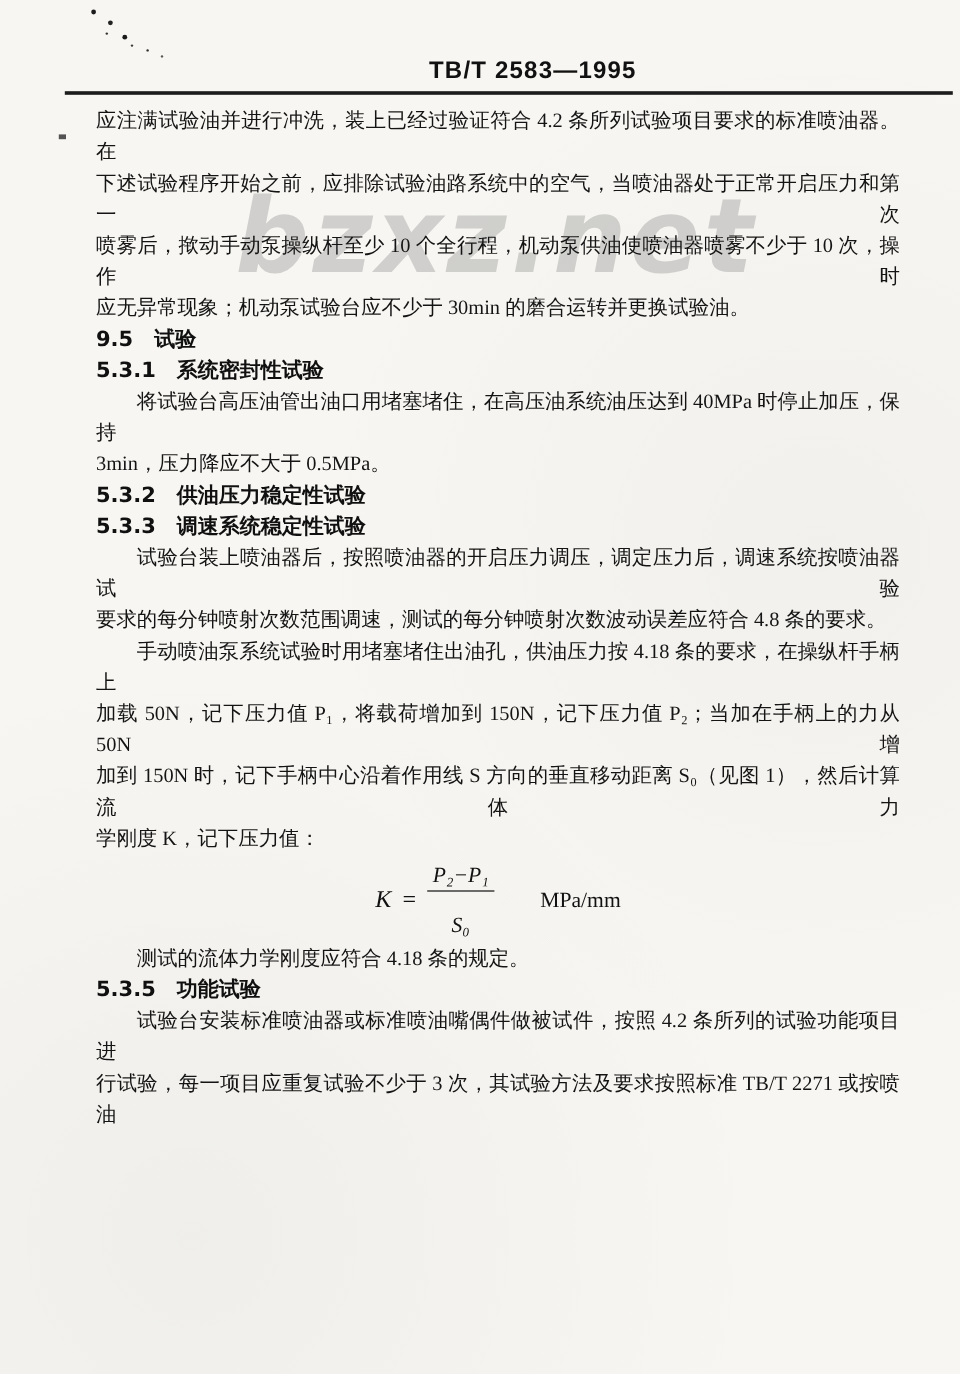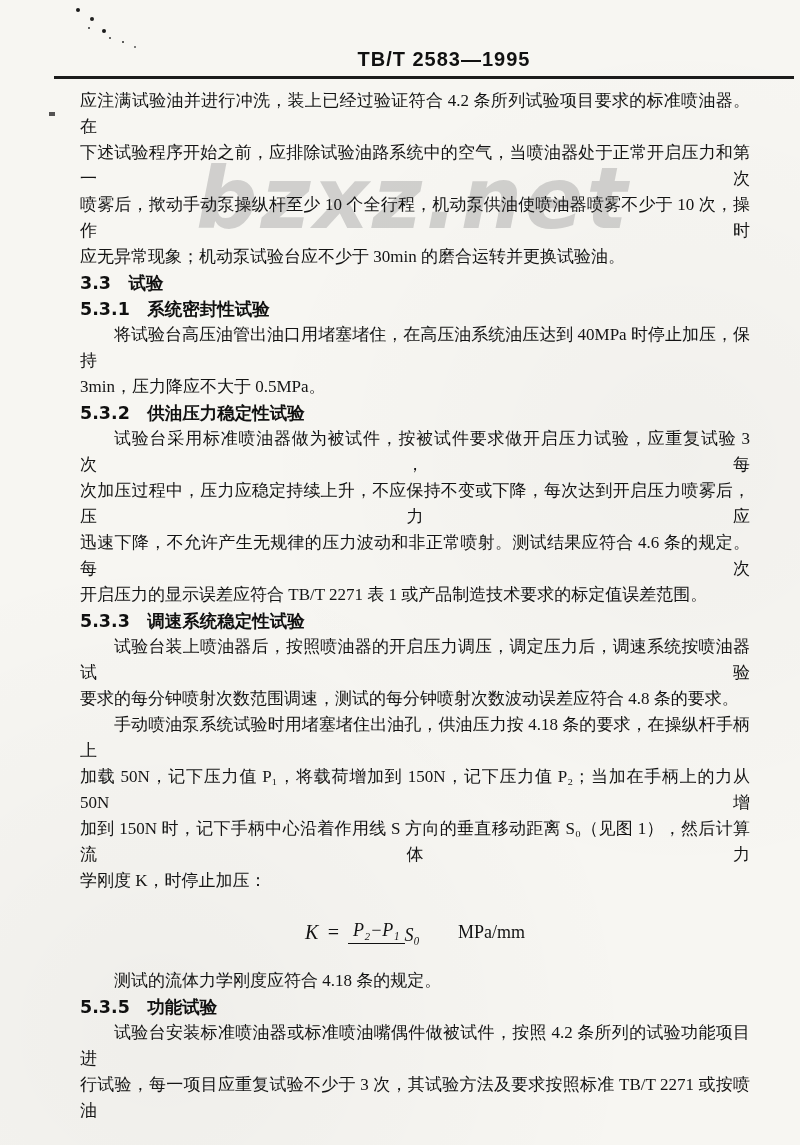--- a/index.html
+++ b/index.html
@@ -34,23 +34,23 @@
   .heading{
     font-family:"DejaVu Sans","Liberation Sans",sans-serif;
     font-weight:700;font-size:17.5px;line-height:26px;color:#101010;
   }
   .formula{
     display:flex;justify-content:center;align-items:center;gap:8px;
     margin:12px 0 10px 0;height:52px;
     font-family:"Liberation Serif","DejaVu Serif",serif;
     font-style:italic;font-size:20px;color:#111;
   }
-  .frac{display:inline-flex;align-items:center;font-size:18px;line-height:1.15;}
+  .frac{display:inline-flex;flex-direction:column;align-items:center;font-size:18px;line-height:1.15;}
   .frac .num{border-bottom:1.6px solid #111;padding:0 5px 2px 5px;}
-  .frac .den{padding-top:6px;}
+  .frac .den{padding-top:18px;}
   .funit{font-style:normal;margin-left:30px;font-size:18px;}
   .noise{position:absolute;top:8px;left:76px;width:4px;height:4px;border-radius:50%;background:#1c1c1c;
     box-shadow:14px 9px 0 0 #222,11px 18px 0 -1px #333,26px 21px 0 0 #1a1a1a,
                32px 28px 0 -1px #3a3a3a,45px 32px 0 -1px #2a2a2a,57px 37px 0 -1px #555,
                72px 41px 0 -2px #666,88px 46px 0 -2px #777;}
   .edge-mark{position:absolute;top:112px;left:49px;width:6px;height:4px;background:#2b2b2b;opacity:.8;}
 </style>
 </head>
 <body>
 
@@ -63,43 +63,37 @@
 
   <div class="watermark">bzxz.net</div>
 
   <div class="doc">
       <div class="para">
         <div class="line just">应注满试验油并进行冲洗，装上已经过验证符合 4.2 条所列试验项目要求的标准喷油器。在</div>
         <div class="line just">下述试验程序开始之前，应排除试验油路系统中的空气，当喷油器处于正常开启压力和第一次</div>
         <div class="line just">喷雾后，揿动手动泵操纵杆至少 10 个全行程，机动泵供油使喷油器喷雾不少于 10 次，操作时</div>
         <div class="line">应无异常现象；机动泵试验台应不少于 30min 的磨合运转并更换试验油。</div>
       </div>
-      <div class="heading">3.3　试验</div>
+      <div class="heading">9.5　试验</div>
       <div class="heading">5.3.1　系统密封性试验</div>
       <div class="para">
         <div class="line just ind">将试验台高压油管出油口用堵塞堵住，在高压油系统油压达到 40MPa 时停止加压，保持</div>
         <div class="line">3min，压力降应不大于 0.5MPa。</div>
       </div>
       <div class="heading">5.3.2　供油压力稳定性试验</div>
-      <div class="para">
-        <div class="line just ind">试验台采用标准喷油器做为被试件，按被试件要求做开启压力试验，应重复试验 3 次，每</div>
-        <div class="line just">次加压过程中，压力应稳定持续上升，不应保持不变或下降，每次达到开启压力喷雾后，压力应</div>
-        <div class="line just">迅速下降，不允许产生无规律的压力波动和非正常喷射。测试结果应符合 4.6 条的规定。每次</div>
-        <div class="line">开启压力的显示误差应符合 TB/T 2271 表 1 或产品制造技术要求的标定值误差范围。</div>
-      </div>
       <div class="heading">5.3.3　调速系统稳定性试验</div>
       <div class="para">
         <div class="line just ind">试验台装上喷油器后，按照喷油器的开启压力调压，调定压力后，调速系统按喷油器试验</div>
         <div class="line">要求的每分钟喷射次数范围调速，测试的每分钟喷射次数波动误差应符合 4.8 条的要求。</div>
       </div>
       <div class="para">
         <div class="line just ind">手动喷油泵系统试验时用堵塞堵住出油孔，供油压力按 4.18 条的要求，在操纵杆手柄上</div>
         <div class="line just">加载 50N，记下压力值 P₁，将载荷增加到 150N，记下压力值 P₂；当加在手柄上的力从 50N 增</div>
         <div class="line just">加到 150N 时，记下手柄中心沿着作用线 S 方向的垂直移动距离 S₀（见图 1），然后计算流体力</div>
-        <div class="line">学刚度 K，时停止加压：</div>
+        <div class="line">学刚度 K，记下压力值：</div>
       </div>
       <div class="formula">
         <span>K</span>
         <span>=</span>
         <span class="frac">
           <span class="num">P₂−P₁</span>
           <span class="den">S₀</span>
         </span>
         <span class="funit">MPa/mm</span>
       </div>

